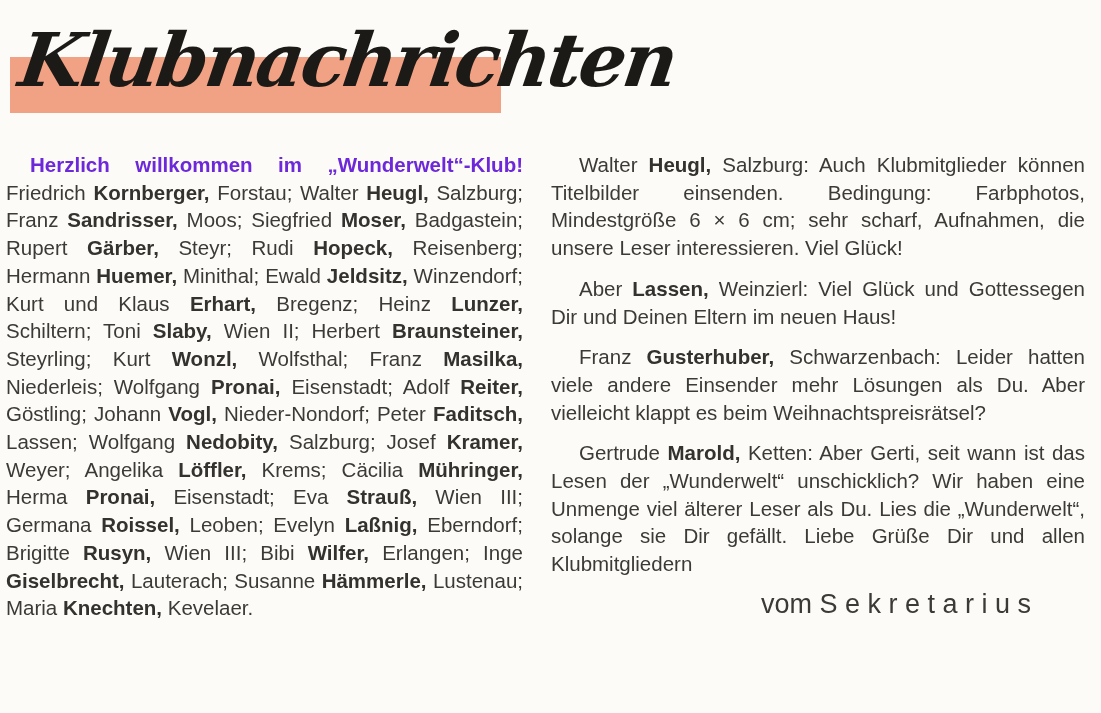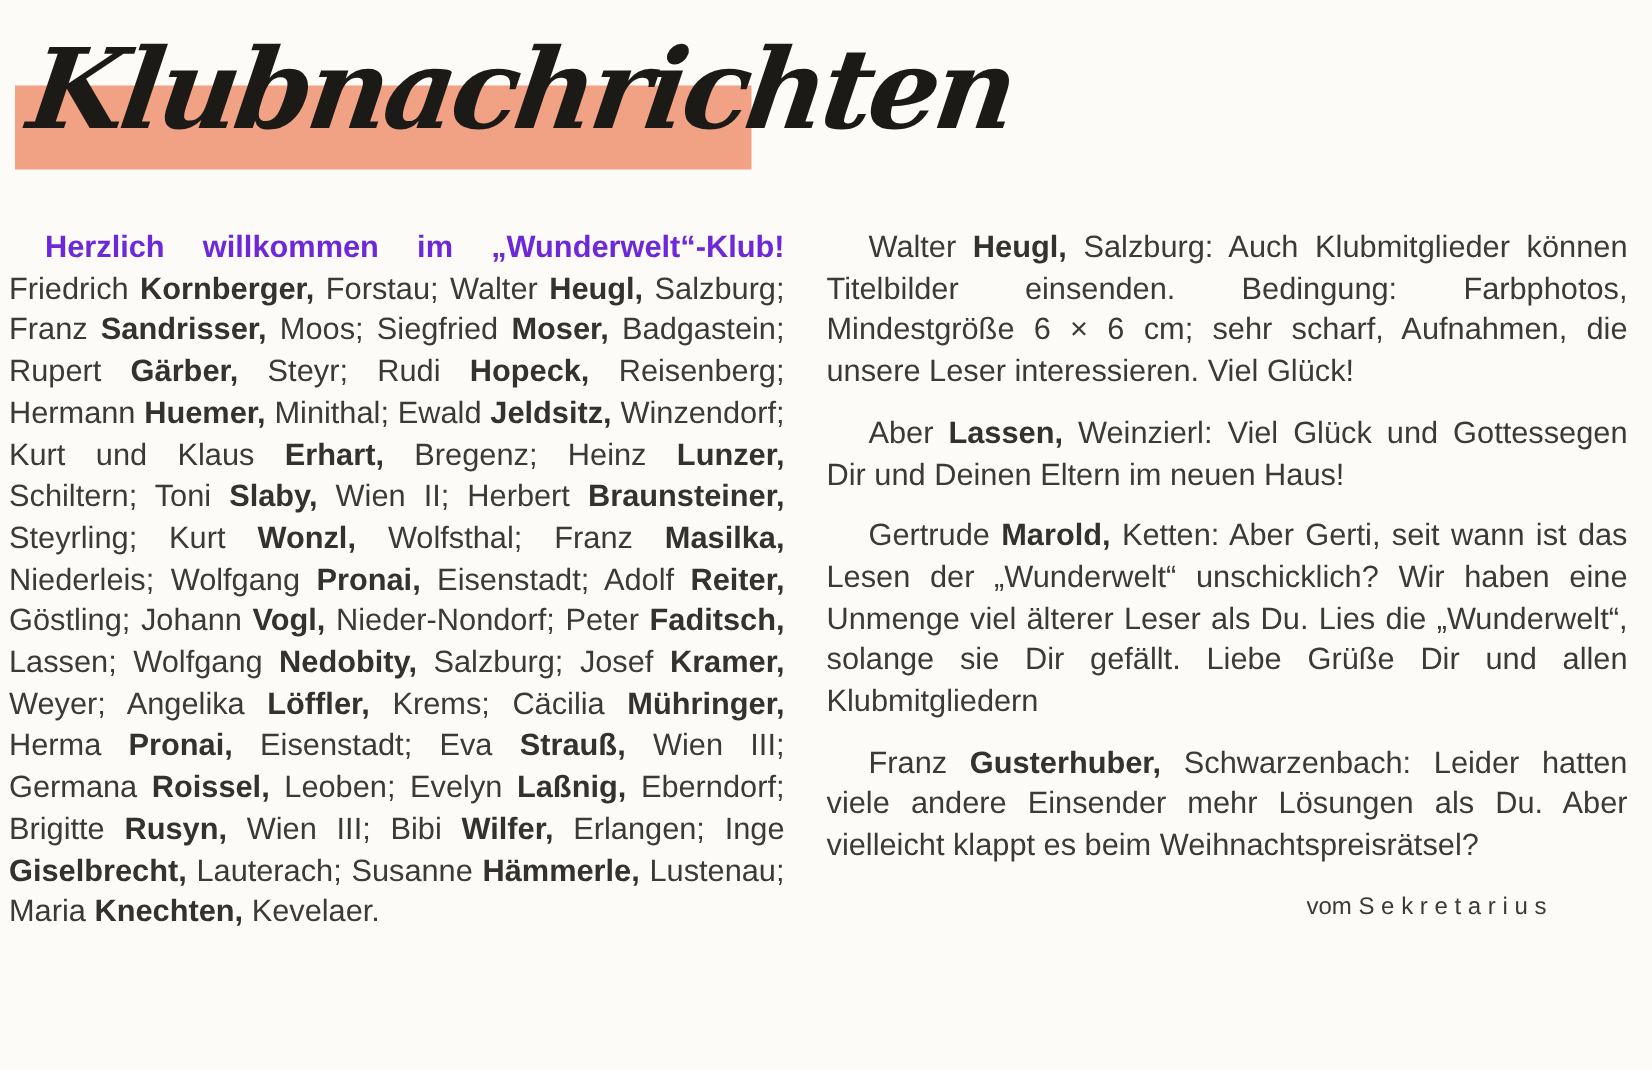--- a/index.html
+++ b/index.html
@@ -68,21 +68,21 @@
   .members { text-align: justify; }
   .col-right .para {
     text-indent: 28px;
     margin-bottom: 13px;
     text-align: justify;
   }
   .signature {
     margin-top: 8px;
     text-align: right;
     padding-right: 54px;
-    font-size: 16px;
+    font-size: 27px;
     white-space: pre;
   }
 </style>
 </head>
 <body style="background: rgb(252, 251, 247); color: rgb(59, 58, 55);">
 
 <div class="page">
 
   <div class="masthead">
     <div class="masthead-bg" style="background: rgb(242, 162, 132);"></div>
@@ -91,19 +91,19 @@
 
   <div class="column col-left">
     <div class="intro-line">Herzlich willkommen im „Wunderwelt“-Klub!</div>
     <div class="members"><span>Friedrich </span><b>Kornberger,</b><span> Forstau; Walter </span><b>Heugl,</b><span> Salzburg; Franz </span><b>Sandrisser,</b><span> Moos; Siegfried </span><b>Moser,</b><span> Badgastein; Rupert </span><b>Gärber,</b><span> Steyr; Rudi </span><b>Hopeck,</b><span> Reisenberg; Hermann </span><b>Huemer,</b><span> Minithal; Ewald </span><b>Jeldsitz,</b><span> Winzendorf; Kurt und Klaus </span><b>Erhart,</b><span> Bregenz; Heinz </span><b>Lunzer,</b><span> Schiltern; Toni </span><b>Slaby,</b><span> Wien II; Herbert </span><b>Braunsteiner,</b><span> Steyrling; Kurt </span><b>Wonzl,</b><span> Wolfsthal; Franz </span><b>Masilka,</b><span> Niederleis; Wolfgang </span><b>Pronai,</b><span> Eisenstadt; Adolf </span><b>Reiter,</b><span> Göstling; Johann </span><b>Vogl,</b><span> Nieder-Nondorf; Peter </span><b>Faditsch,</b><span> Lassen; Wolfgang </span><b>Nedobity,</b><span> Salzburg; Josef </span><b>Kramer,</b><span> Weyer; Angelika </span><b>Löffler,</b><span> Krems; Cäcilia </span><b>Mühringer,</b><span> Herma </span><b>Pronai,</b><span> Eisenstadt; Eva </span><b>Strauß,</b><span> Wien III; Germana </span><b>Roissel,</b><span> Leoben; Evelyn </span><b>Laßnig,</b><span> Eberndorf; Brigitte </span><b>Rusyn,</b><span> Wien III; Bibi </span><b>Wilfer,</b><span> Erlangen; Inge </span><b>Giselbrecht,</b><span> Lauterach; Susanne </span><b>Hämmerle,</b><span> Lustenau; Maria </span><b>Knechten,</b><span> Kevelaer.</span></div>
   </div>
 
   <div class="column col-right">
     <div>
         <p class="para"><span>Walter </span><b>Heugl,</b><span> Salzburg: Auch Klubmitglieder können Titelbilder einsenden. Bedingung: Farbphotos, Mindestgröße 6 × 6 cm; sehr scharf, Aufnahmen, die unsere Leser interessieren. Viel Glück!</span></p>
         <p class="para"><span>Aber </span><b>Lassen,</b><span> Weinzierl: Viel Glück und Gottessegen Dir und Deinen Eltern im neuen Haus!</span></p>
+        <p class="para"><span>Franz </span><b>Gusterhuber,</b><span> Schwarzenbach: Leider hatten viele andere Einsender mehr Lösungen als Du. Aber vielleicht klappt es beim Weihnachtspreisrätsel?</span></p>
         <p class="para"><span>Gertrude </span><b>Marold,</b><span> Ketten: Aber Gerti, seit wann ist das Lesen der „Wunderwelt“ unschicklich? Wir haben eine Unmenge viel älterer Leser als Du. Lies die „Wunderwelt“, solange sie Dir gefällt. Liebe Grüße Dir und allen Klubmitgliedern</span></p>
-        <p class="para"><span>Franz </span><b>Gusterhuber,</b><span> Schwarzenbach: Leider hatten viele andere Einsender mehr Lösungen als Du. Aber vielleicht klappt es beim Weihnachtspreisrätsel?</span></p>
       </div>
     <div class="signature">vom S e k r e t a r i u s</div>
   </div>
 
 </div>
 
 </body></html>

